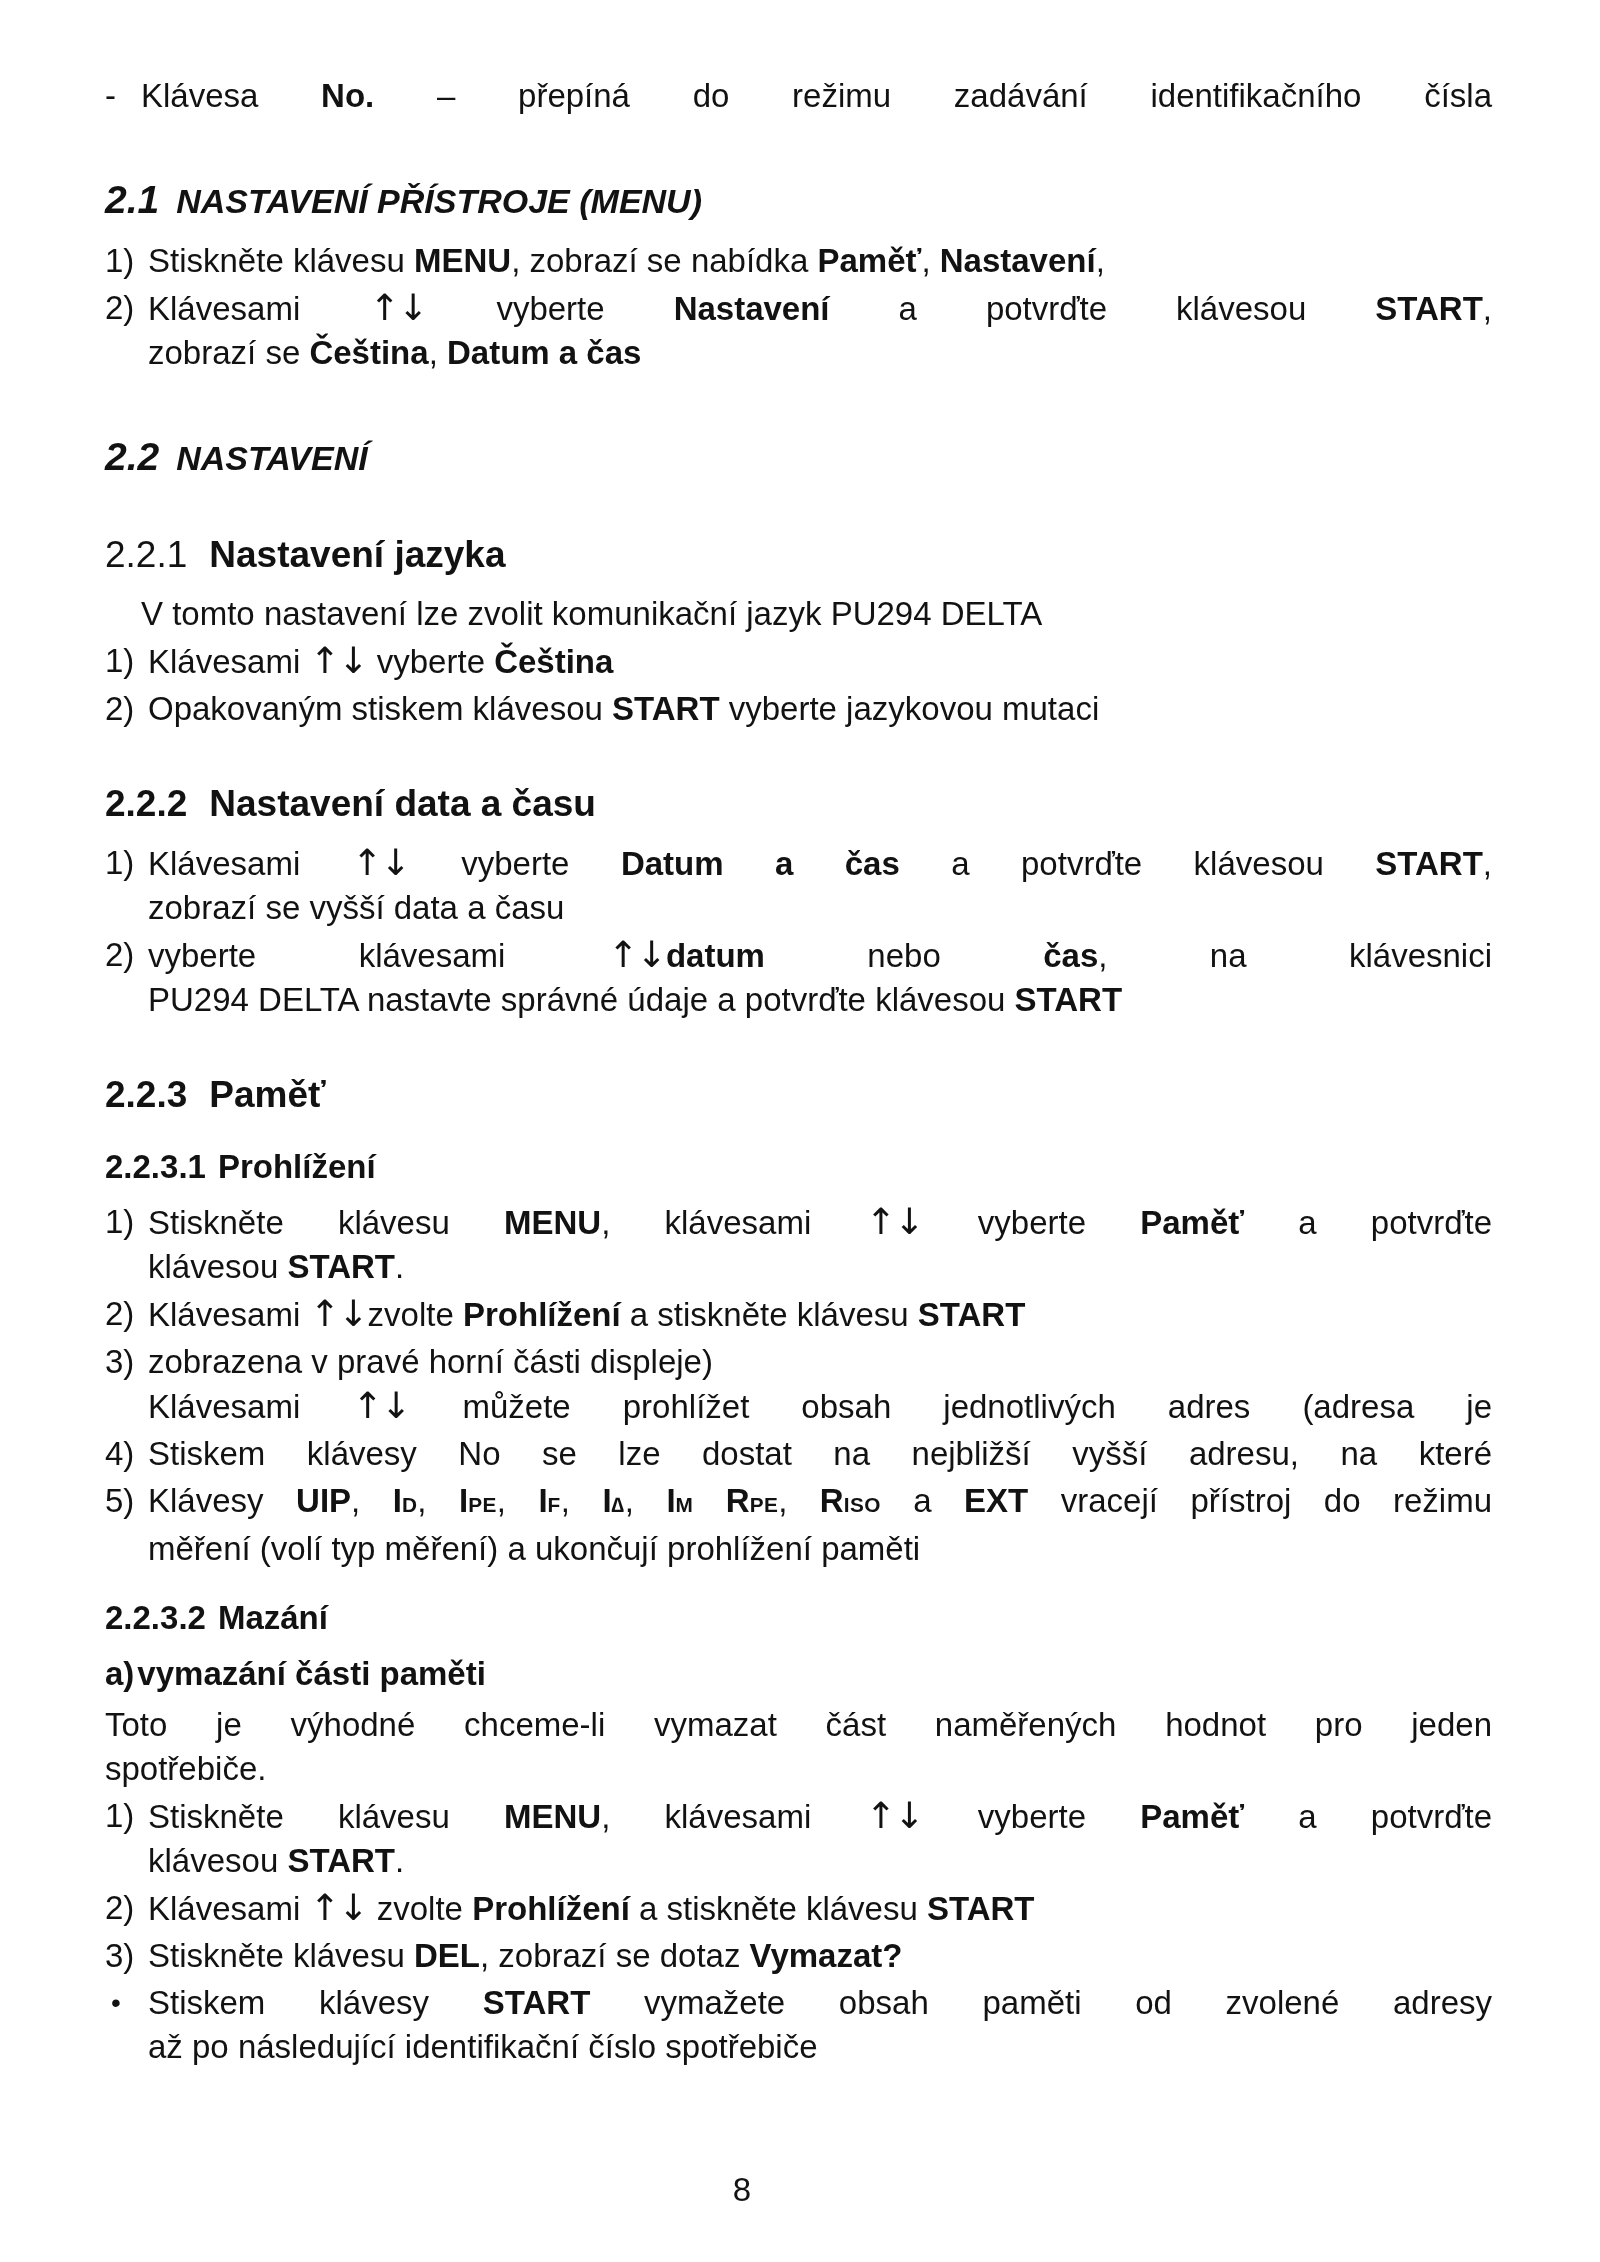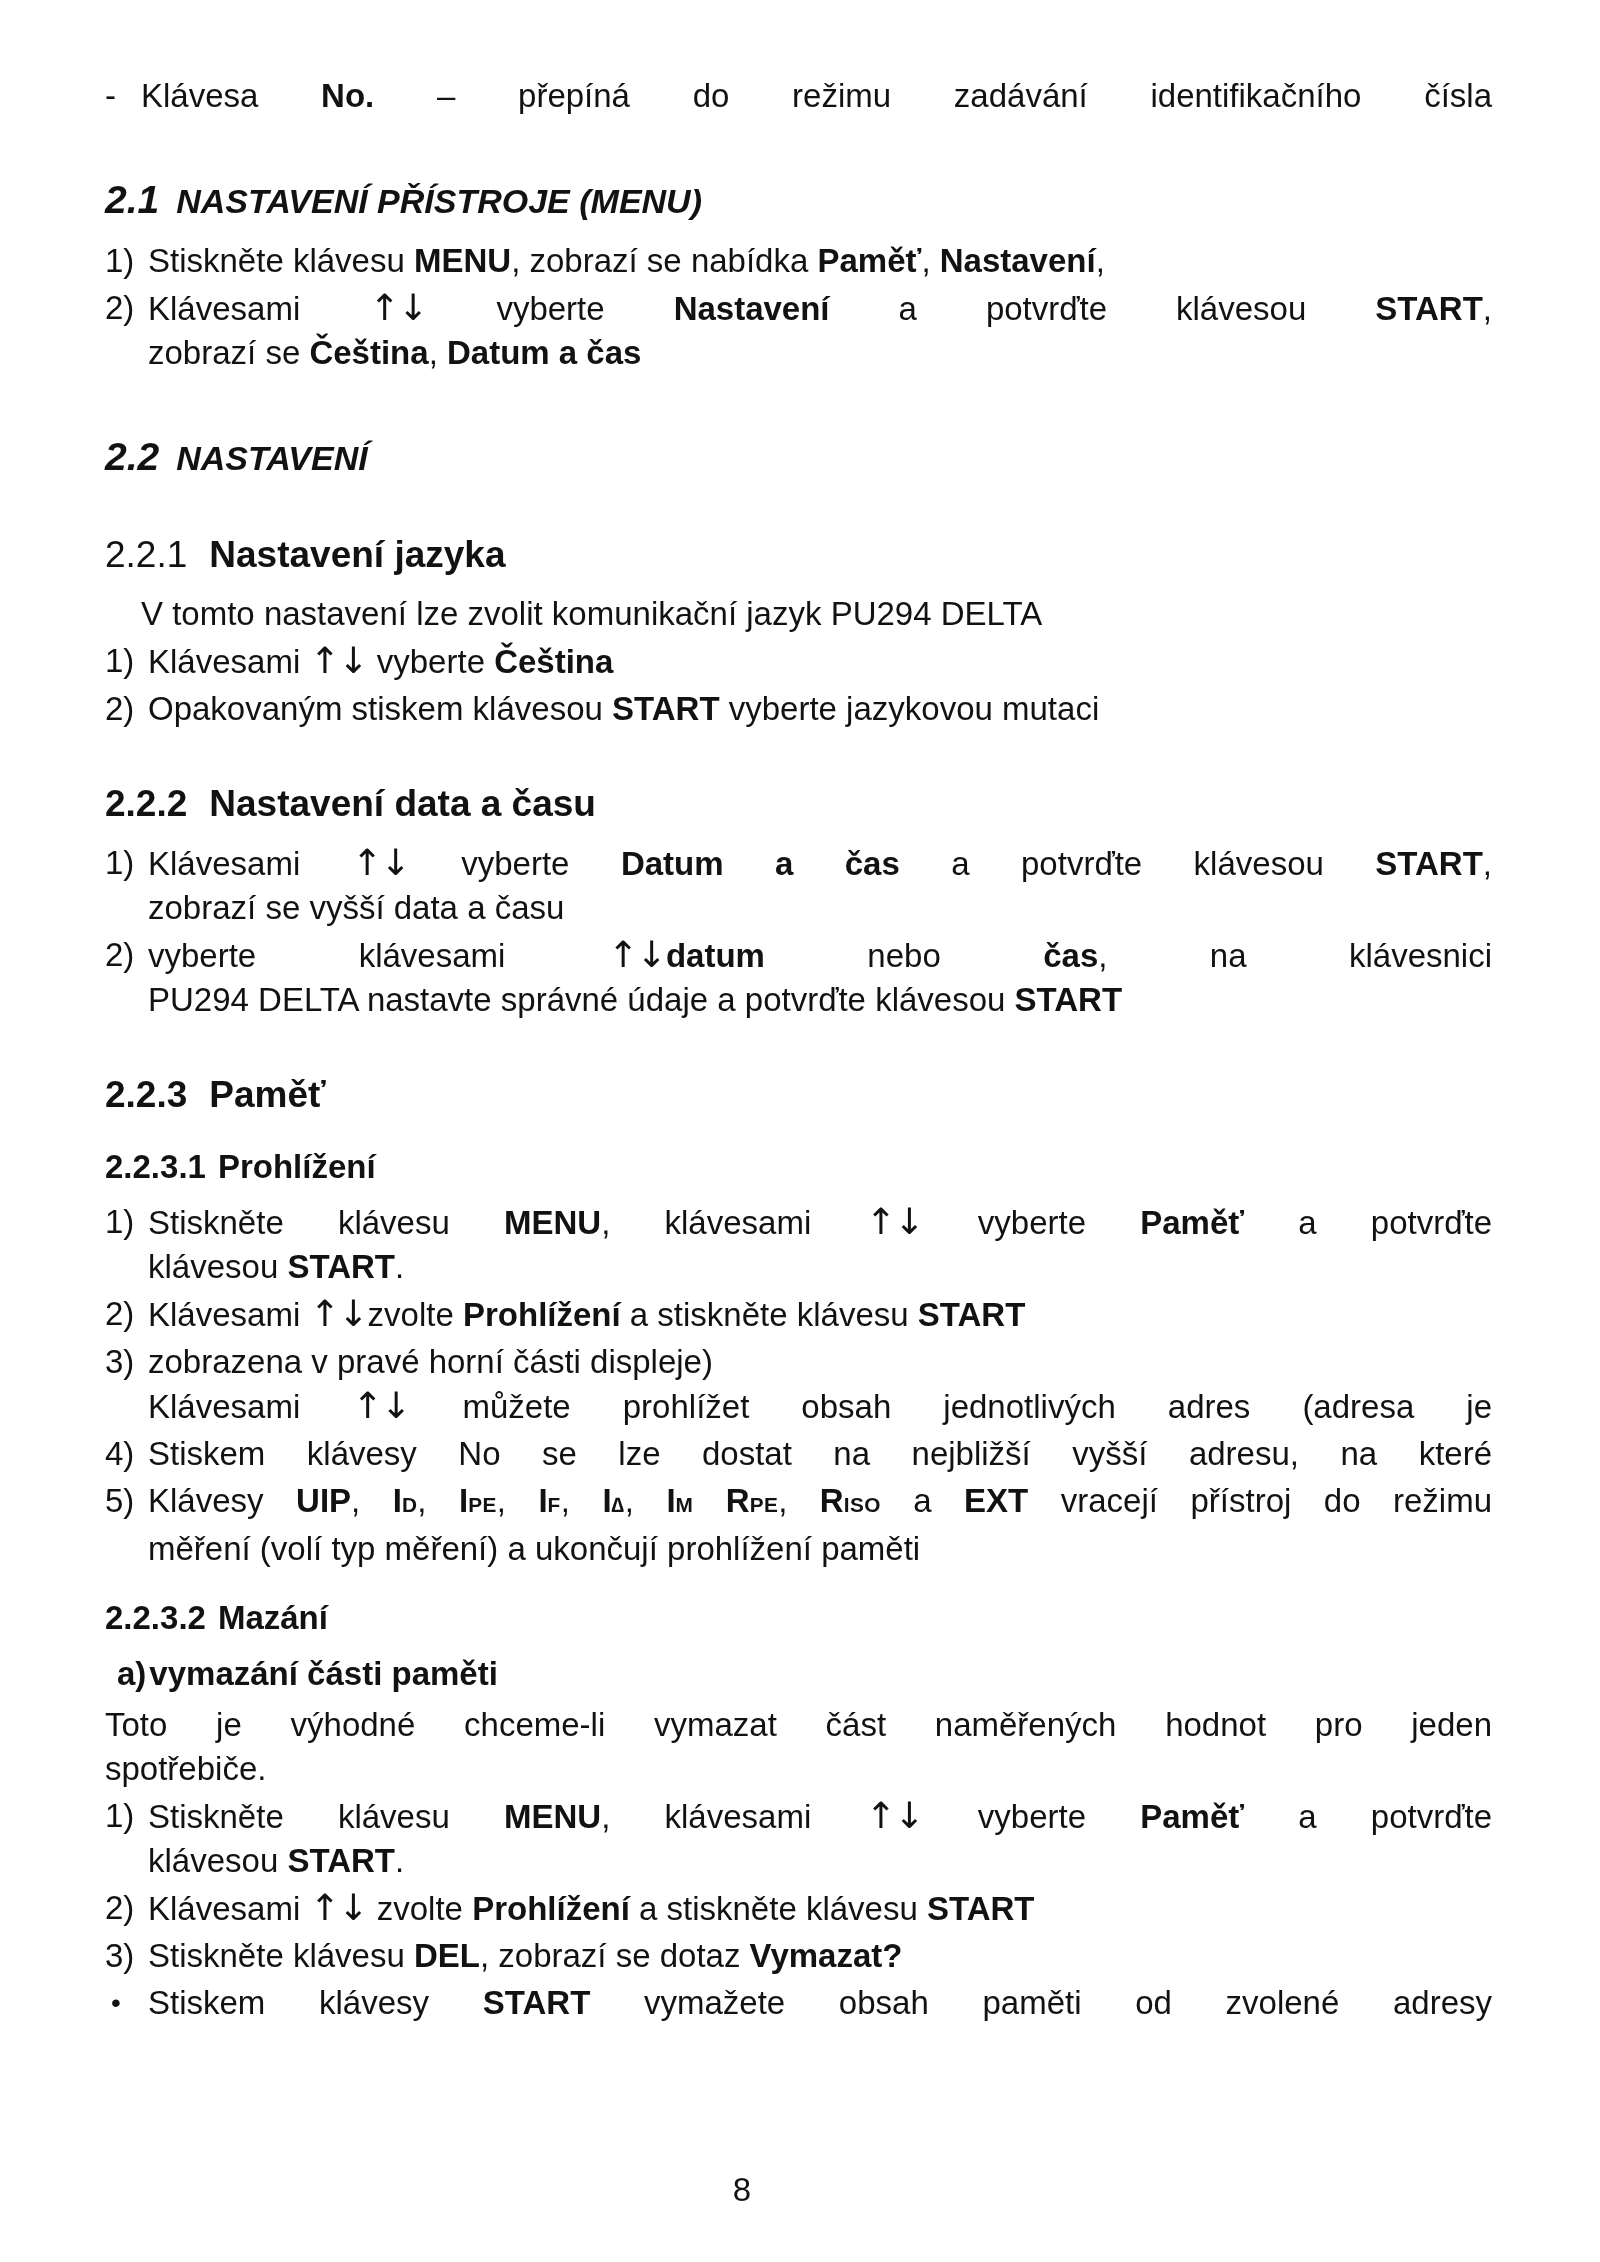--- a/index.html
+++ b/index.html
@@ -60,21 +60,21 @@
   .h4 {
     font-weight: bold;
     font-size: 33px; line-height: 46px;
     margin: 24px 0 10px;
   }
   .h4 .hnum { margin-right: 12px; margin-top: 40px; }
 
   .h4a {
     font-weight: bold;
     font-size: 33px; line-height: 46px;
-    margin: 0 12px 6px;
+    margin: 0 0 6px;
   }
   .h4a .hnum { margin-right: 3px; }
 
   .pagenum {
     position: absolute;
     bottom: 50px; left: 0; right: 0;
     text-align: center;
     transform: translateX(-58px);
     font-size: 33px;
   }
@@ -178,16 +178,17 @@
         <span class="marker">2)</span>
         <div class="line"><span>Klávesami </span><span class="ar">↑↓</span><span> zvolte </span><span class="b">Prohlížení</span><span> a stiskněte klávesu </span><span class="b">START</span></div>
       </div>
       <div class="block num-item">
         <span class="marker">3)</span>
         <div class="line"><span>Stiskněte klávesu </span><span class="b">DEL</span><span>, zobrazí se dotaz </span><span class="b">Vymazat?</span></div>
       </div>
       <div class="block bullet-item">
         <span class="marker">•</span>
         <div class="line stretch"><span>Stiskem klávesy </span><span class="b">START</span><span> vymažete obsah paměti od zvolené adresy</span></div>
+        <div class="line"><span>až po následující identifikační číslo spotřebiče</span></div>
       </div>
     </main>
   <footer class="pagenum">8</footer>
 </div>
 
 </body></html>

